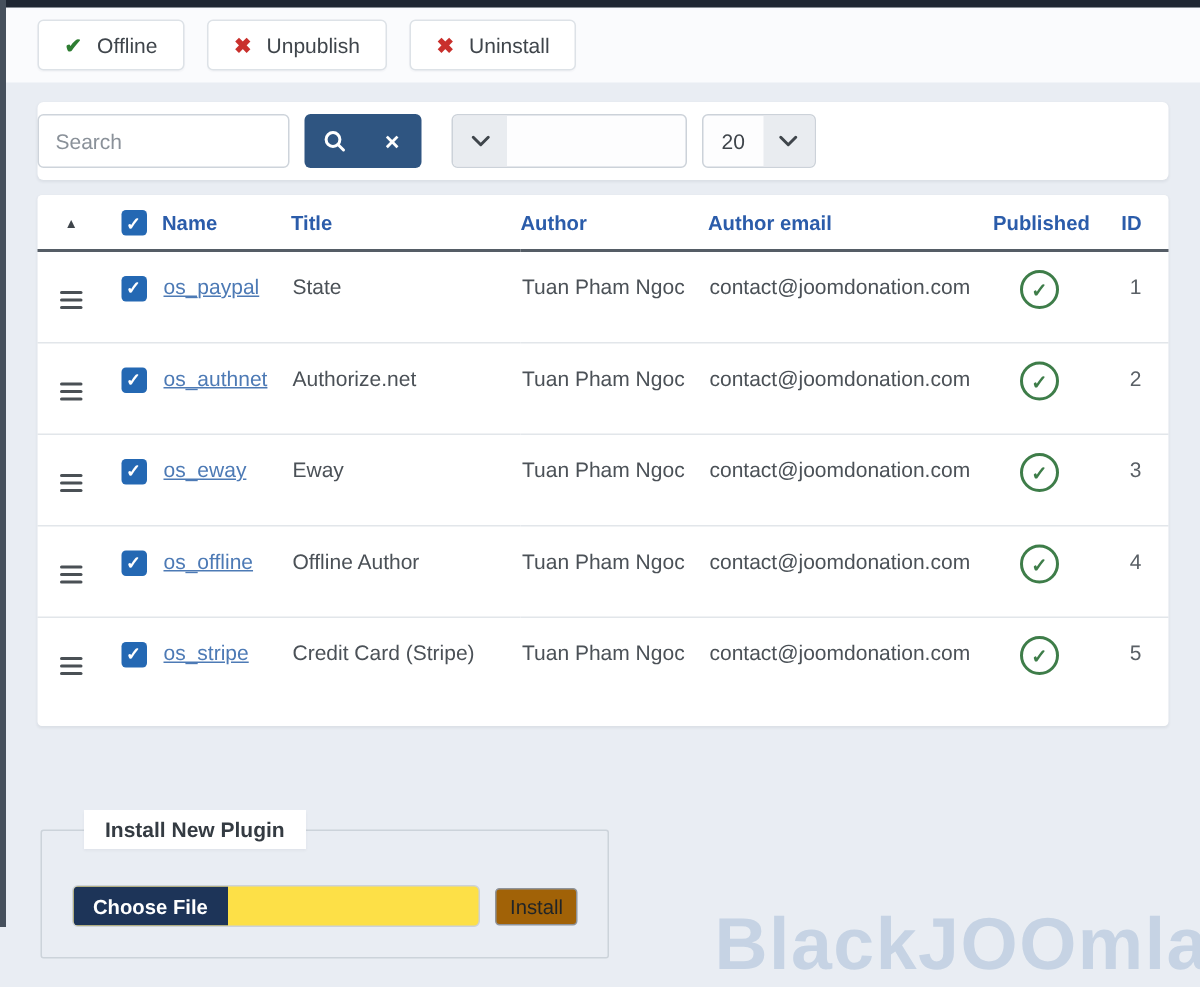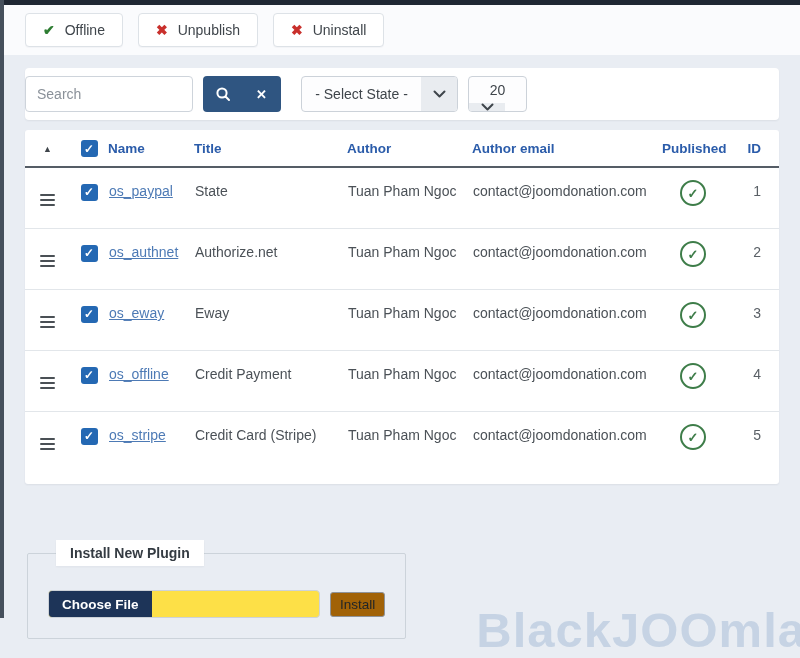--- a/index.html
+++ b/index.html
@@ -26,21 +26,21 @@
   .search-card{margin-top:13px;background:#fff;border-radius:4px;height:52px;box-sizing:border-box;padding:8px 0;display:flex;align-items:center;gap:10px;box-shadow:0 1px 2px rgba(30,40,60,.07);}
   .search-input{width:168px;height:36px;box-sizing:border-box;border:1px solid #ced4db;border-radius:4px;padding:0 11px;font-size:14px;color:#333;font-family:"Liberation Sans",sans-serif;outline:none;}
   .search-input::placeholder{color:#8a9199;}
   .search-btns{width:78px;height:36px;background:var(--button-blue,#2f5581);border-radius:4px;display:flex;overflow:hidden;}
   .search-btns .half{flex:1;display:flex;align-items:center;justify-content:center;cursor:pointer;color:#fff;}
   .clear-glyph{font-size:13px;font-weight:bold;color:#fff;}
   .select{height:36px;box-sizing:border-box;border:1px solid #ccd2d9;border-radius:4px;display:flex;align-items:stretch;overflow:hidden;background:#fdfdfe;cursor:pointer;}
   .select .val{display:flex;align-items:center;justify-content:center;font-size:14px;color:#3f454b;flex:1;padding:0 12px;white-space:nowrap;}
   .select .chev{width:36px;background:#e9ecf0;display:flex;align-items:center;justify-content:center;}
   .select-state{width:157px;margin-left:10px;}
-  .select-limit{width:59px;flex-direction:column;}
+  .select-limit{width:76px;}
 
   
   .table-card{margin-top:10px;background:#fff;border-radius:3px;box-shadow:0 1px 2px rgba(30,40,60,.07);padding-bottom:12px;}
   table{width:754px;border-collapse:collapse;table-layout:fixed;font-size:14px;}
   col.c-drag{width:45px;} col.c-check{width:38px;} col.c-name{width:86px;}
   col.c-title{width:153px;} col.c-author{width:125px;} col.c-email{width:190px;}
   col.c-pub{width:62px;} col.c-id{width:55px;}
   thead th{padding:10px 0 9px;border-bottom:2px solid #555d66;color:var(--primary-blue,#2b5caa);font-size:13.5px;font-weight:bold;text-align:left;}
   th.ctr{text-align:center;}
   th.rgt{text-align:right;padding-right:18px;}
@@ -99,21 +99,20 @@
         <svg width="16" height="16" viewBox="0 0 16 16" fill="none">
           <circle cx="7" cy="7" r="4.6" stroke="#ffffff" stroke-width="2"></circle>
           <line x1="10.5" y1="10.5" x2="14" y2="14" stroke="#ffffff" stroke-width="2" stroke-linecap="round"></line>
         </svg>
       </div>
       <div class="half">
         <span class="clear-glyph">✕</span>
       </div>
     </div>
     <div class="select select-state">
-      <span class="val">- Select State -</span>
       <span class="chev">
         <svg width="13" height="8" viewBox="0 0 13 8" fill="none">
           <path d="M1.5 1.5 L6.5 6.5 L11.5 1.5" stroke="#3f454b" stroke-width="2" stroke-linecap="round" stroke-linejoin="round"></path>
         </svg>
       </span>
     </div>
     <div class="select select-limit">
       <span class="val">20</span>
       <span class="chev">
         <svg width="13" height="8" viewBox="0 0 13 8" fill="none">
@@ -207,21 +206,21 @@
         <tr>
           <td class="ctr"><span class="drag">
                 <i></i>
                 <i></i>
                 <i></i>
               </span></td>
           <td class="ctr"><span class="cbx">
                 <span>✓</span>
               </span></td>
           <td><a class="name-link">os_offline</a></td>
-          <td>Credit Payment</td>
+          <td>Offline Author</td>
           <td>Tuan Pham Ngoc</td>
           <td>contact@joomdonation.com</td>
           <td class="ctr"><span class="pub-badge">
                 <span>✓</span>
               </span></td>
           <td class="rgt">4</td>
         </tr>
         <tr>
           <td class="ctr"><span class="drag">
                 <i></i>

